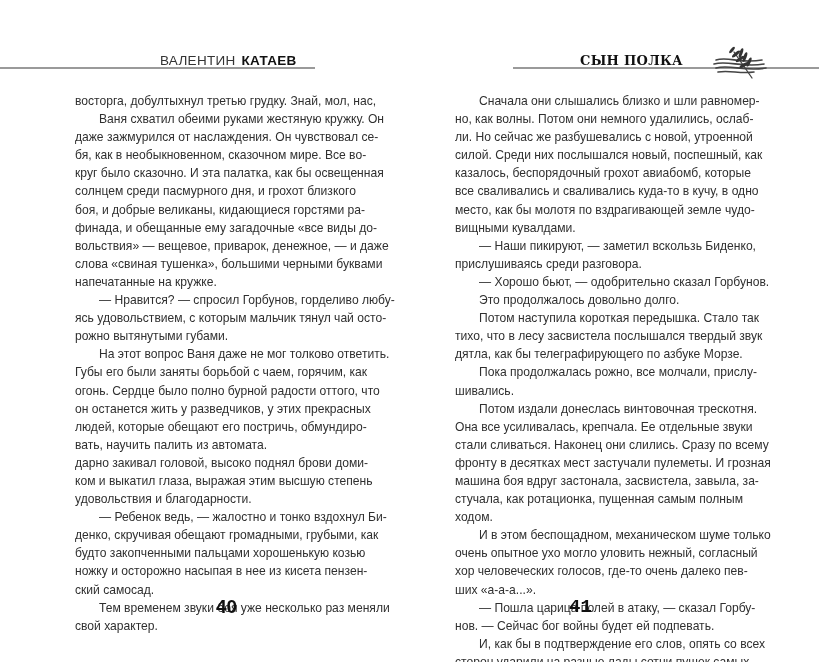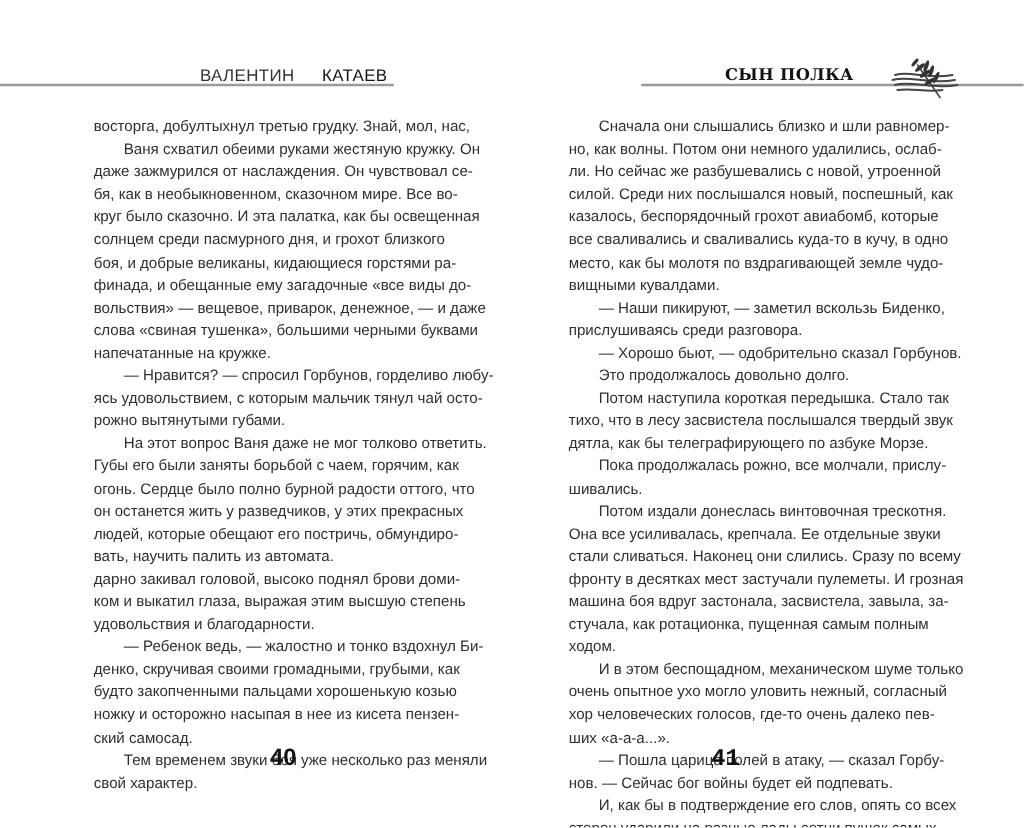--- a/index.html
+++ b/index.html
@@ -9,21 +9,21 @@
   }
   .page { position: absolute; top: 0; height: 662px; }
   .page-left { left: 0; width: 410px; }
   .page-right { left: 410px; width: 409px; }
 
   .header-title {
     position: absolute; top: 53px; font-size: 13.5px; letter-spacing: 0.3px; color: #333;
   }
   .header-left { left: 160px; }
   .header-left .author-first { font-weight: normal; }
-  .header-left .author-last { font-weight: normal; color: #111; margin-left: 22px; }
+  .header-left .author-last { font-weight: bold; color: #111; margin-left: 6px; }
   .header-right { left: 130px; font-family: "DejaVu Serif", "Liberation Serif", serif; font-weight: bold; font-size: 13px; color: #111; margin-left: 40px; }
 
   .rule { position: absolute; height: 2px; background: #9a9a9a; top: 67px; }
   .rule-left { left: 0; width: 315px; }
   .rule-right { left: 103px; width: 306px; }
 
   .ornament { position: absolute; left: 300px; top: 44px; width: 62px; height: 38px; }
 
   .text-block {
     position: absolute; top: 92px; width: 243px;
@@ -67,21 +67,21 @@
       <span class="line indent">На этот вопрос Ваня даже не мог толково ответить.</span>
       <span class="line">Губы его были заняты борьбой с чаем, горячим, как</span>
       <span class="line">огонь. Сердце было полно бурной радости оттого, что</span>
       <span class="line">он останется жить у разведчиков, у этих прекрасных</span>
       <span class="line">людей, которые обещают его постричь, обмундиро-</span>
       <span class="line last">вать, научить палить из автомата.</span>
       <span class="line">дарно закивал головой, высоко поднял брови доми-</span>
       <span class="line">ком и выкатил глаза, выражая этим высшую степень</span>
       <span class="line last">удовольствия и благодарности.</span>
       <span class="line indent">— Ребенок ведь, — жалостно и тонко вздохнул Би-</span>
-      <span class="line">денко, скручивая своими громадными, грубыми, как</span>
+      <span class="line">денко, скручивая обещают громадными, грубыми, как</span>
       <span class="line">будто закопченными пальцами хорошенькую козью</span>
       <span class="line">ножку и осторожно насыпая в нее из кисета пензен-</span>
       <span class="line last">ский самосад.</span>
       <span class="line indent">Тем временем звуки боя уже несколько раз меняли</span>
       <span class="line last">свой характер.</span>
     </div>
   <div class="page-num">40</div>
 </div>
 
 <div class="page page-right">

